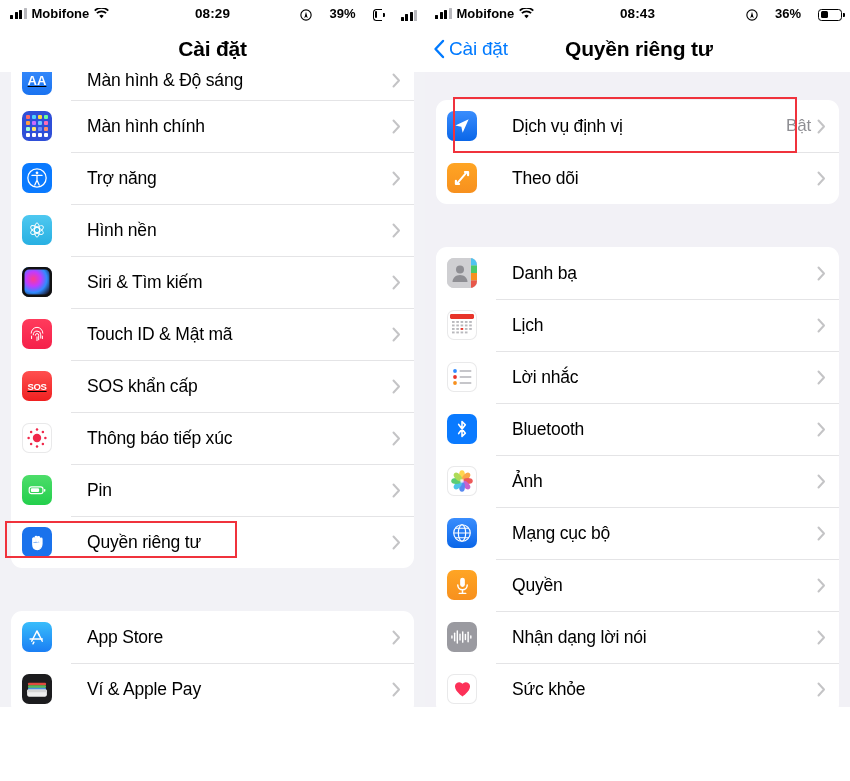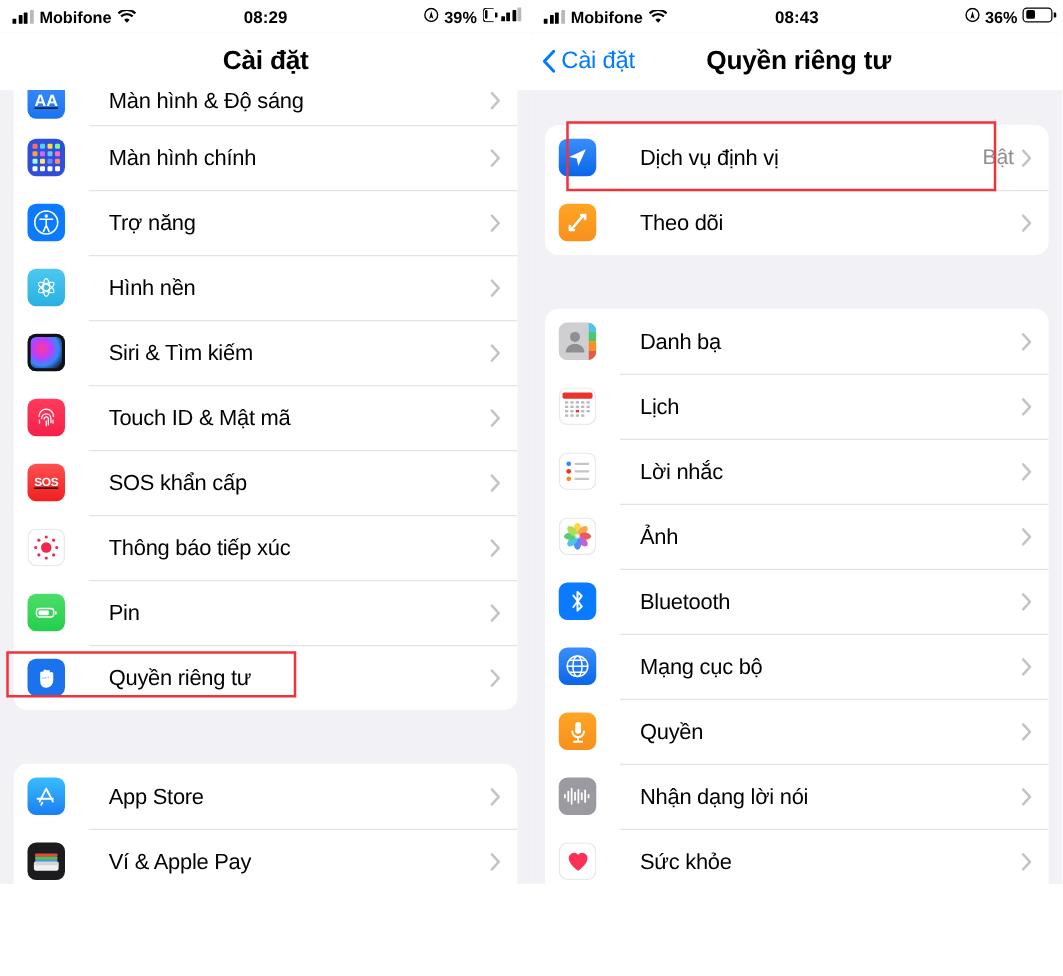--- a/index.html
+++ b/index.html
@@ -27,21 +27,21 @@
     background: #ffffff;
     position: relative;
     font-size: 13px; font-weight: bold; color: #000;
   }
   .sb-left { display: flex; align-items: center; gap: 5px; }
   .sb-center {
     position: absolute; left: 0; right: 0; text-align: center;
     font-size: 13.5px; font-weight: bold; letter-spacing: .1px;
   }
   .sb-right {
-    margin-left: auto; display: flex; align-items: flex-start; gap: 4px;
+    margin-left: auto; display: flex; align-items: flex-end; gap: 17px;
     position: relative; z-index: 2;
   }
   .bars { display: flex; align-items: flex-end; gap: 1.5px; height: 11px; }
   .bars i { display: block; width: 3px; background: #000; border-radius: .5px; }
   .bars i:nth-child(1) { height: 4px; }
   .bars i:nth-child(2) { height: 6.5px; }
   .bars i:nth-child(3) { height: 9px; }
   .bars i:nth-child(4) { height: 11px; background: #b8b8bd; }
   .carrier { font-size: 13px; font-weight: bold; }
   .wifi { width: 15px; height: 11px; position: relative; }
@@ -588,20 +588,34 @@
           </div>
           <div class="lbl">Lời nhắc</div>
           <div class="dis">
               <svg width="9" height="15" viewBox="0 0 9 15">
                 <path d="M1.5 1.5 7 7.5 1.5 13.5" fill="none" stroke="#c4c4c6" stroke-width="2" stroke-linecap="round" stroke-linejoin="round"></path>
               </svg>
             </div>
         </div>
 
         <div class="row">
+          <div class="ic ic-bt">
+            <svg width="18" height="20" viewBox="0 0 18 24">
+                <path d="M5 6.5 13 17l-4 4V3l4 4L5 17.5" fill="none" stroke="#fff" stroke-width="1.9" stroke-linecap="round" stroke-linejoin="round"></path>
+              </svg>
+          </div>
+          <div class="lbl">Bluetooth</div>
+          <div class="dis">
+              <svg width="9" height="15" viewBox="0 0 9 15">
+                <path d="M1.5 1.5 7 7.5 1.5 13.5" fill="none" stroke="#c4c4c6" stroke-width="2" stroke-linecap="round" stroke-linejoin="round"></path>
+              </svg>
+            </div>
+        </div>
+
+        <div class="row">
           <div class="ic ic-photos">
             <svg width="26" height="26" viewBox="0 0 24 24">
                 <g opacity=".92">
                   <ellipse cx="12" cy="6.6" rx="2.7" ry="4.6" fill="#ffd23f"></ellipse>
                   <ellipse cx="12" cy="6.6" rx="2.7" ry="4.6" fill="#f9a03c" transform="rotate(45 12 12)"></ellipse>
                   <ellipse cx="12" cy="6.6" rx="2.7" ry="4.6" fill="#ec4c4c" transform="rotate(90 12 12)"></ellipse>
                   <ellipse cx="12" cy="6.6" rx="2.7" ry="4.6" fill="#c355c9" transform="rotate(135 12 12)"></ellipse>
                   <ellipse cx="12" cy="6.6" rx="2.7" ry="4.6" fill="#4a7ef0" transform="rotate(180 12 12)"></ellipse>
                   <ellipse cx="12" cy="6.6" rx="2.7" ry="4.6" fill="#3ec0e8" transform="rotate(225 12 12)"></ellipse>
                   <ellipse cx="12" cy="6.6" rx="2.7" ry="4.6" fill="#4bc96a" transform="rotate(270 12 12)"></ellipse>
@@ -612,34 +626,20 @@
           </div>
           <div class="lbl">Ảnh</div>
           <div class="dis">
               <svg width="9" height="15" viewBox="0 0 9 15">
                 <path d="M1.5 1.5 7 7.5 1.5 13.5" fill="none" stroke="#c4c4c6" stroke-width="2" stroke-linecap="round" stroke-linejoin="round"></path>
               </svg>
             </div>
         </div>
 
         <div class="row">
-          <div class="ic ic-bt">
-            <svg width="18" height="20" viewBox="0 0 18 24">
-                <path d="M5 6.5 13 17l-4 4V3l4 4L5 17.5" fill="none" stroke="#fff" stroke-width="1.9" stroke-linecap="round" stroke-linejoin="round"></path>
-              </svg>
-          </div>
-          <div class="lbl">Bluetooth</div>
-          <div class="dis">
-              <svg width="9" height="15" viewBox="0 0 9 15">
-                <path d="M1.5 1.5 7 7.5 1.5 13.5" fill="none" stroke="#c4c4c6" stroke-width="2" stroke-linecap="round" stroke-linejoin="round"></path>
-              </svg>
-            </div>
-        </div>
-
-        <div class="row">
           <div class="ic ic-lan">
             <svg width="22" height="22" viewBox="0 0 24 24" fill="none" stroke="#fff" stroke-width="1.3">
                 <circle cx="12" cy="12" r="9"></circle>
                 <ellipse cx="12" cy="12" rx="4" ry="9"></ellipse>
                 <path d="M3 12h18M4.8 6.8h14.4M4.8 17.2h14.4"></path>
               </svg>
           </div>
           <div class="lbl">Mạng cục bộ</div>
           <div class="dis">
               <svg width="9" height="15" viewBox="0 0 9 15">

